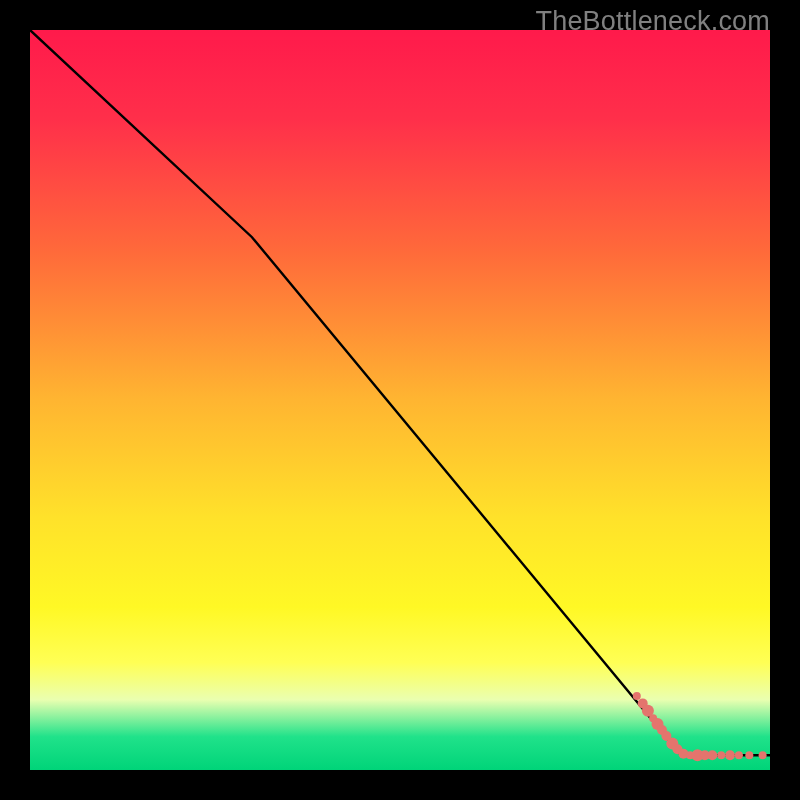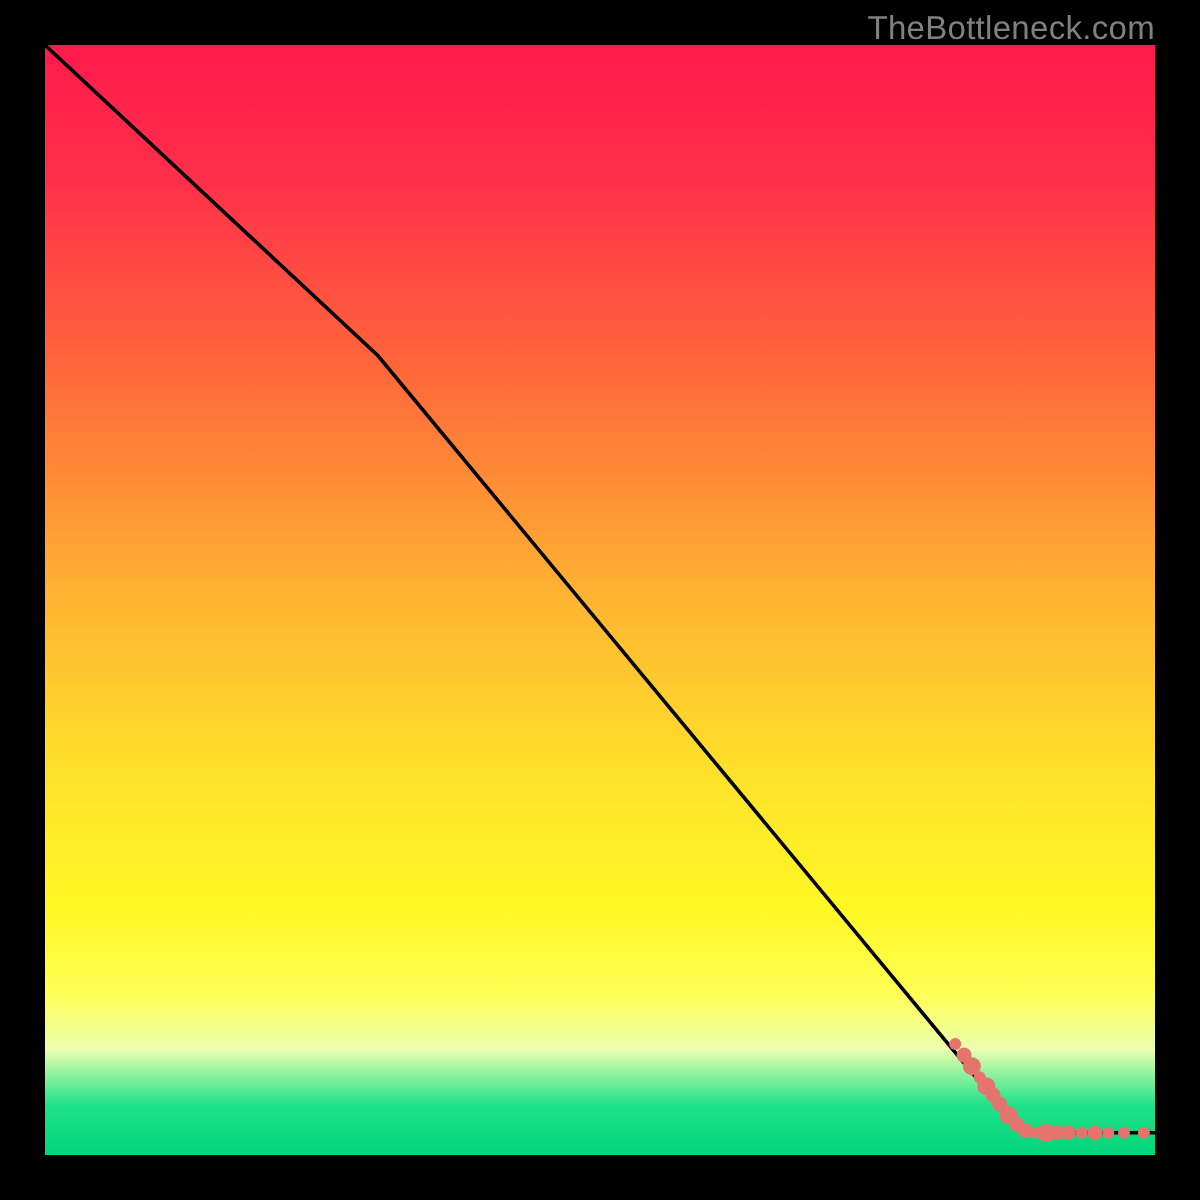--- a/index.html
+++ b/index.html
@@ -23,21 +23,21 @@
     top: 30px;
     width: 740px;
     height: 740px;
     overflow: hidden;
   }
   .attribution {
     position: absolute;
     top: 6px;
     right: 30px;
     color: #808080;
-    font-size: 22px;
+    font-size: 27px;
     font-weight: 500;
     letter-spacing: 0.2px;
   }
   svg { display: block; }
 </style>
 </head>
 <body>
 
 <div class="stage">
   <div class="attribution">TheBottleneck.com</div>

